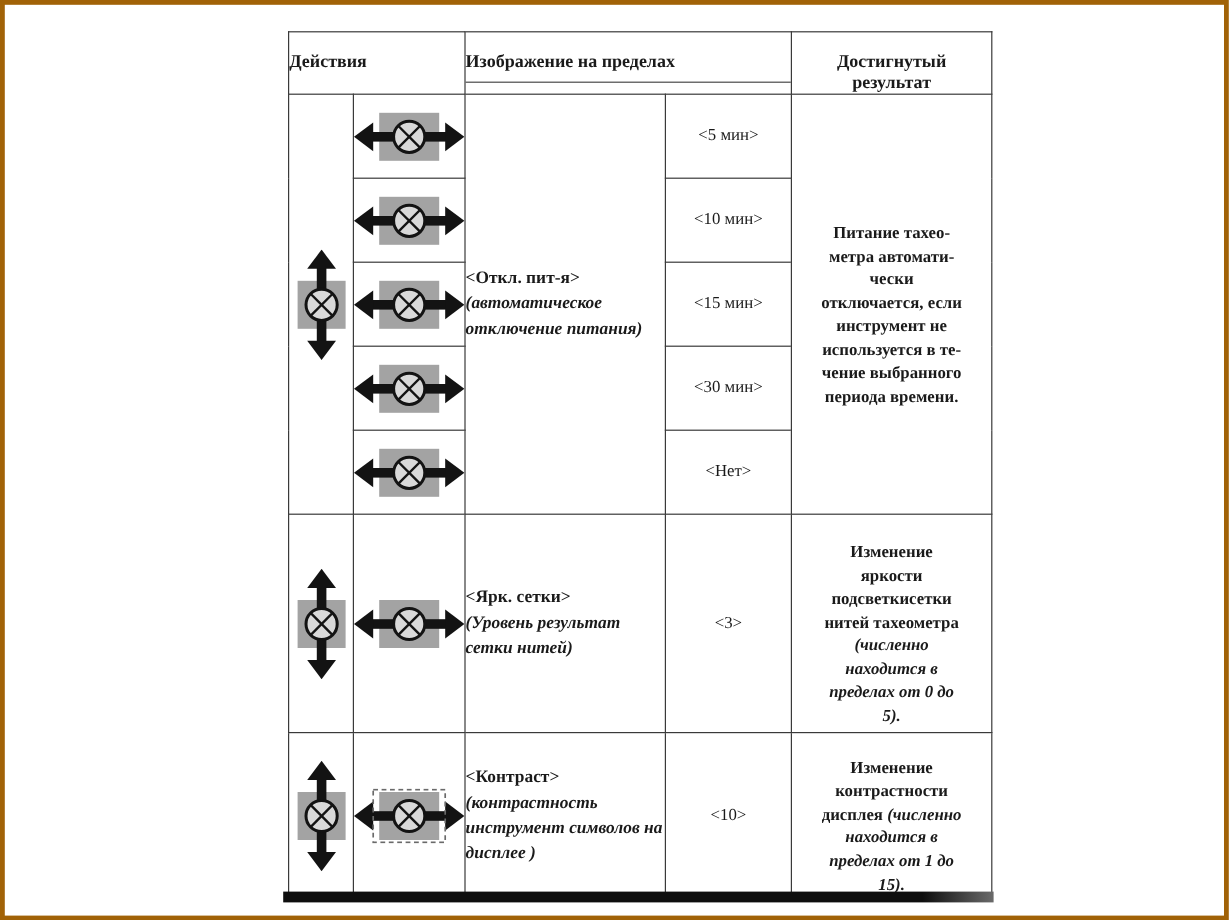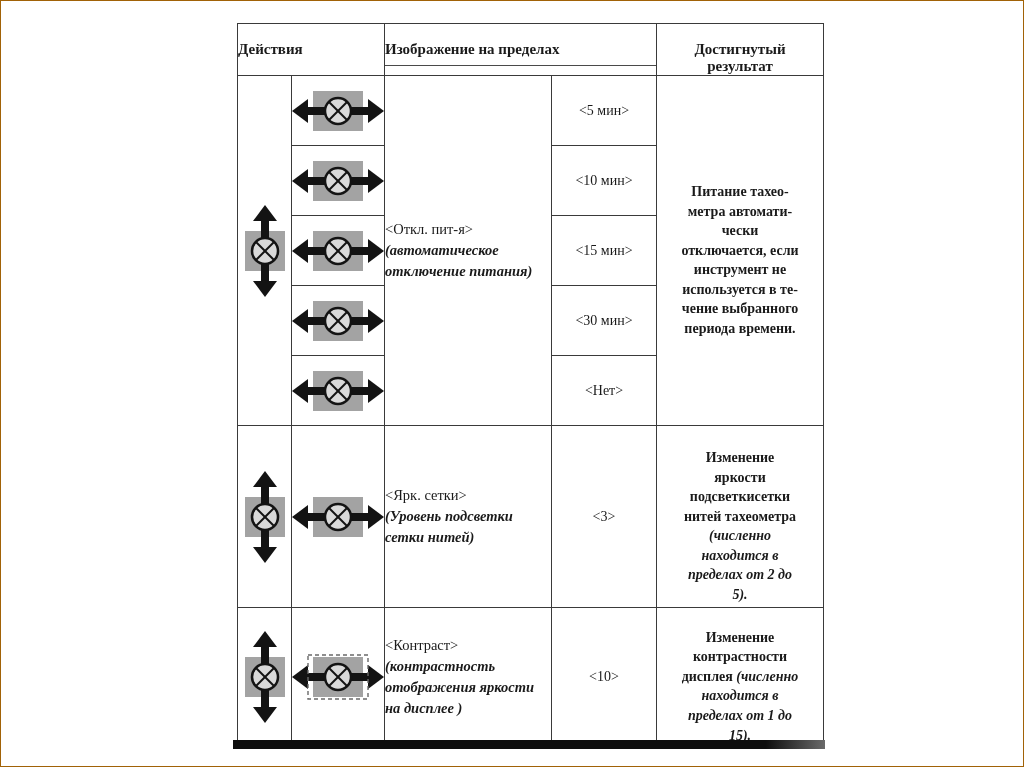--- a/index.html
+++ b/index.html
@@ -1,40 +1,40 @@
 <!DOCTYPE html>
 <html><head>
 <meta charset="utf-8">
 <style>
   html,body{margin:0;padding:0;}
   body{
     width:1024px;height:767px;position:relative;background:#ffffff;
     font-family:"Liberation Serif", serif;color:#1a1a1a;overflow:hidden;
   }
-  .canvas{position:absolute;inset:0;border:1px solid #a16207;box-sizing:border-box;}
+  .canvas{position:absolute;inset:0;border:4px solid #a16207;box-sizing:border-box;}
 
   table.doc{
     position:absolute;left:236px;top:22px;
     border-collapse:collapse;table-layout:fixed;
   }
   table.doc td, table.doc th{
     border:1.5px solid #3a3a3a;padding:0;vertical-align:middle;
     box-sizing:border-box;
   }
   th{font-size:15px;font-weight:bold;position:relative;}
   .th-left{text-align:left;padding:4px 8px;}
   .th-center{text-align:center;padding:4px 6px;}
   .hdr th{height:40px;}
   .scanline{position:absolute;left:0;right:0;bottom:9px;border-top:1px solid #4a4a4a;}
 
   .c-icon{text-align:center;}
   .h70{height:70px;}
   .c-value{text-align:center;font-size:14px;font-weight:normal;}
   .c-label{text-align:left;padding:6px 9px;font-size:14.5px;line-height:1.45;}
-  .lbl-name{display:block;font-weight:normal;}
+  .lbl-name{display:block;font-weight:bold;}
   .lbl-desc{display:block;font-weight:bold;font-style:italic;}
   .c-result{
     text-align:center;padding:4px 8px;font-size:14px;font-weight:bold;
     line-height:1.4;white-space:pre-line;
   }
   .res-italic{font-style:italic;}
 
   svg.ih{display:inline-block;vertical-align:middle;}
   svg.iv{display:inline-block;vertical-align:middle;}
 
@@ -173,52 +173,52 @@
               <use href="#gv"></use>
             </svg>
       </td>
       <td class="c-icon">
         <svg class="ih" width="92" height="46" viewBox="0 0 92 46">
               <use href="#gh"></use>
             </svg>
       </td>
       <td class="c-label">
         <span class="lbl-name">&lt;Ярк.  сетки&gt;</span>
-        <span class="lbl-desc">(Уровень подсветки сетки нитей)</span>
+        <span class="lbl-desc">(Уровень результат сетки нитей)</span>
       </td>
       <td class="c-value">
         <span>&lt;3&gt;</span>
       </td>
       <td class="c-result">
         <span>Изменение
 яркости
 подсветкисетки
 нитей тахеометра
 </span><span class="res-italic">(численно
 находится в
-пределах от 2 до
+пределах от 0 до
 5).</span>
       </td>
     </tr>
 
     <tr>
       <td class="c-icon" style="height:136px">
         <svg class="iv" width="46" height="92" viewBox="0 0 46 92">
               <use href="#gv"></use>
             </svg>
       </td>
       <td class="c-icon">
         <svg class="ih" width="92" height="46" viewBox="0 0 92 46">
           <use href="#gh"></use>
           <rect x="16" y="1" width="60" height="44" fill="none" stroke="#6a6a6a" stroke-width="1.4" stroke-dasharray="4 3"></rect>
         </svg>
       </td>
       <td class="c-label">
         <span class="lbl-name">&lt;Контраст&gt;</span>
-        <span class="lbl-desc">(контрастность отображения яркости на дисплее )</span>
+        <span class="lbl-desc">(контрастность инструмент символов на дисплее )</span>
       </td>
       <td class="c-value">
         <span>&lt;10&gt;</span>
       </td>
       <td class="c-result">
         <span>Изменение
 контрастности
 дисплея </span><span class="res-italic">(численно
 находится в
 пределах от 1 до

